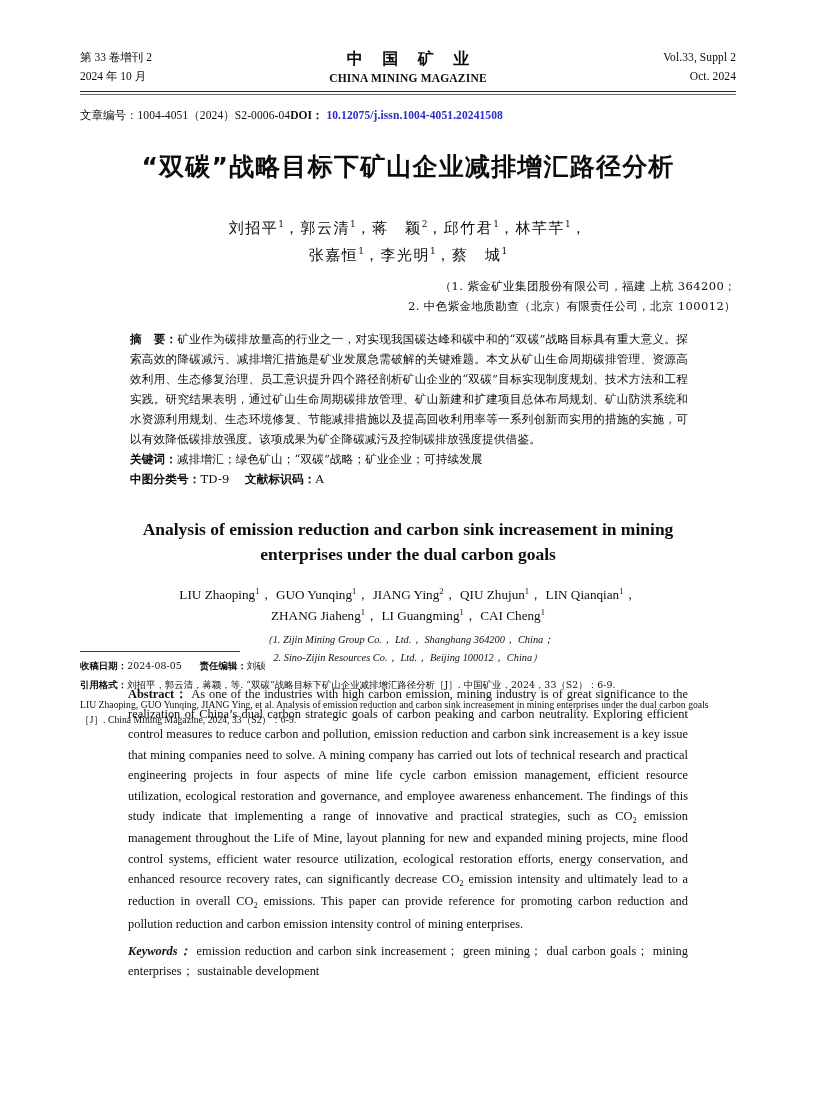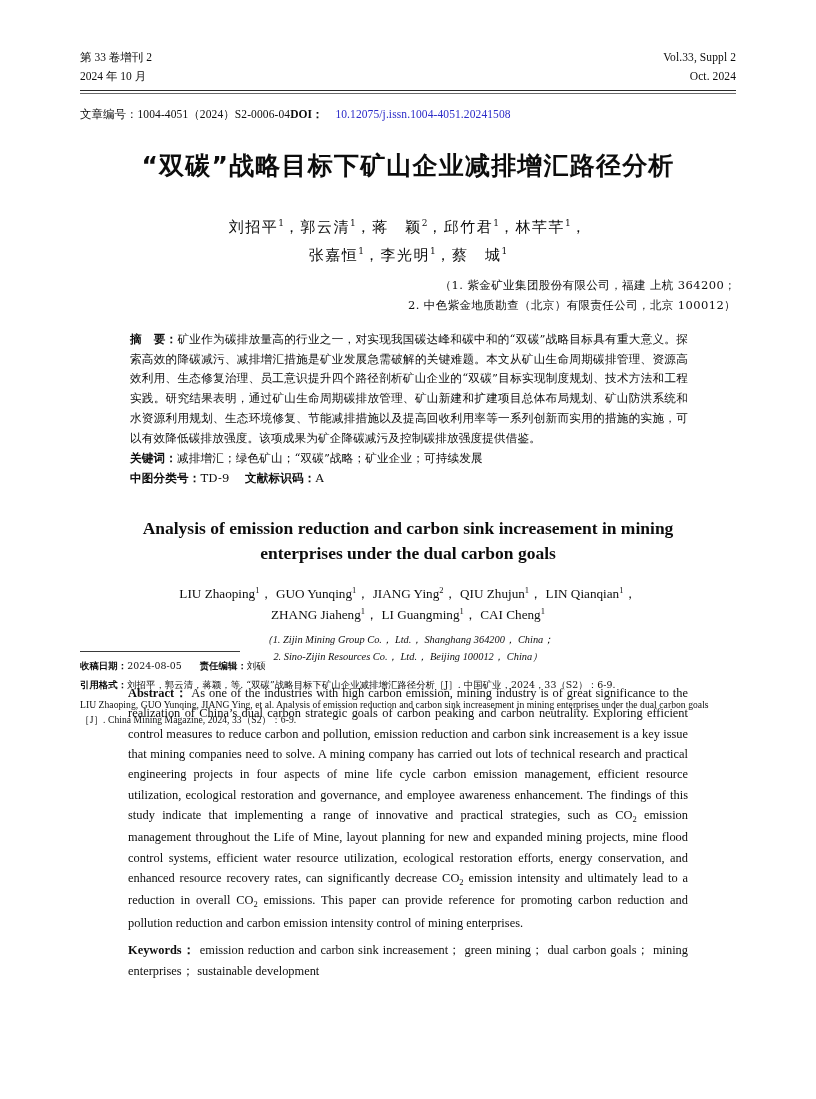--- a/index.html
+++ b/index.html
@@ -72,22 +72,23 @@
   .idline .lbl {
     font-weight: normal;
     font-family: "DejaVu Serif", "Liberation Serif", serif;
   }
   .idline .num { letter-spacing: 0.1px; }
   .idline .doi-label {
     font-weight: bold;
   }
   .idline .doi-value {
     color: #2b2bc8;
-    margin-left: 12px;
+    margin-left: 3px;
     letter-spacing: 0.1px;
+    font-weight: bold;
   }
 
   
   .title-cn {
     margin-top: 28px;
     text-align: center;
     font-family: "DejaVu Sans", "Liberation Sans", sans-serif;
     font-weight: bold;
     font-size: 25px;
     letter-spacing: 1.2px;
@@ -178,21 +179,21 @@
   }
   .abs-en .hd { font-weight: bold; }
   .abs-en sub { font-size: 8.5px; }
   .kw-en {
     margin-top: 7px;
     padding: 0 48px 0 48px;
     font-size: 12.4px;
     line-height: 1.64;
     text-align: justify;
   }
-  .kw-en .hd { font-weight: bold; }
+  .kw-en .hd { font-weight: bold; font-style: italic; }
 
   
   .foot {
     position: absolute;
     left: 80px;
     right: 80px;
     bottom: 42px;
   }
   .foot-rule {
     width: 160px;
@@ -220,20 +221,24 @@
 </style>
 </head>
 <body>
 
 <div class="page">
 
   <div class="masthead">
     <div class="mast-col mast-left">
       <div>第 33 卷增刊 2</div>
       <div>2024 年 10 月</div>
+    </div>
+    <div class="mast-col mast-center">
+      <div class="journal-cn">中 国 矿 业</div>
+      <div class="journal-en">CHINA MINING MAGAZINE</div>
     </div>
     <div class="mast-col mast-right">
       <div class="vol">Vol.33, Suppl 2</div>
       <div class="date">Oct.   2024</div>
     </div>
   </div>
   <div class="double-rule"></div>
 
   <div class="idline">
     <span class="lbl">文章编号：</span>

